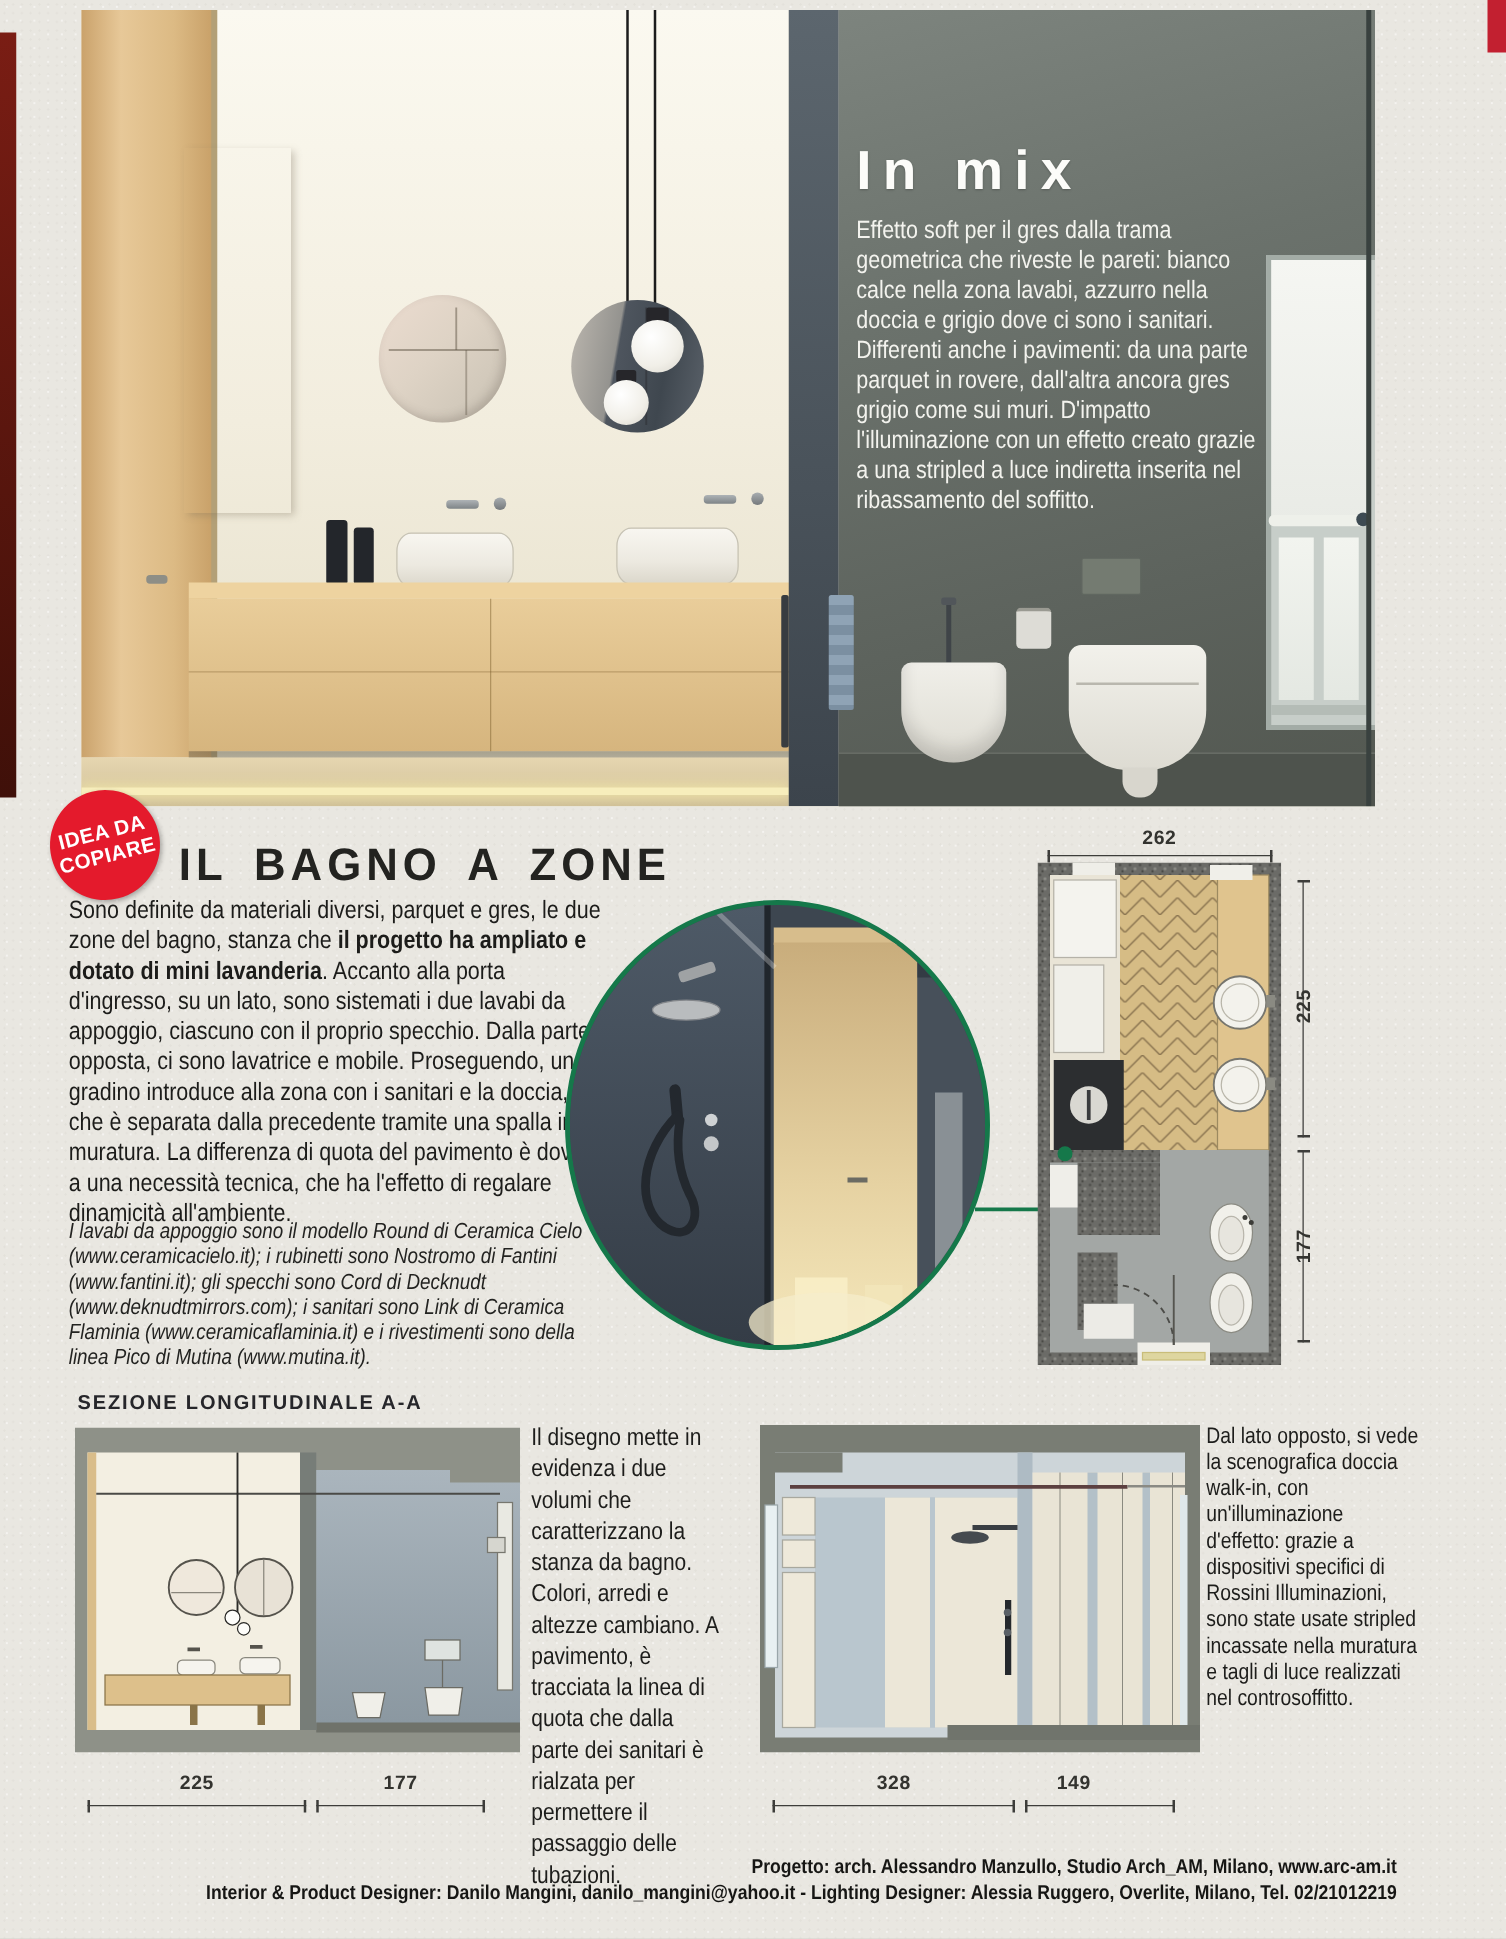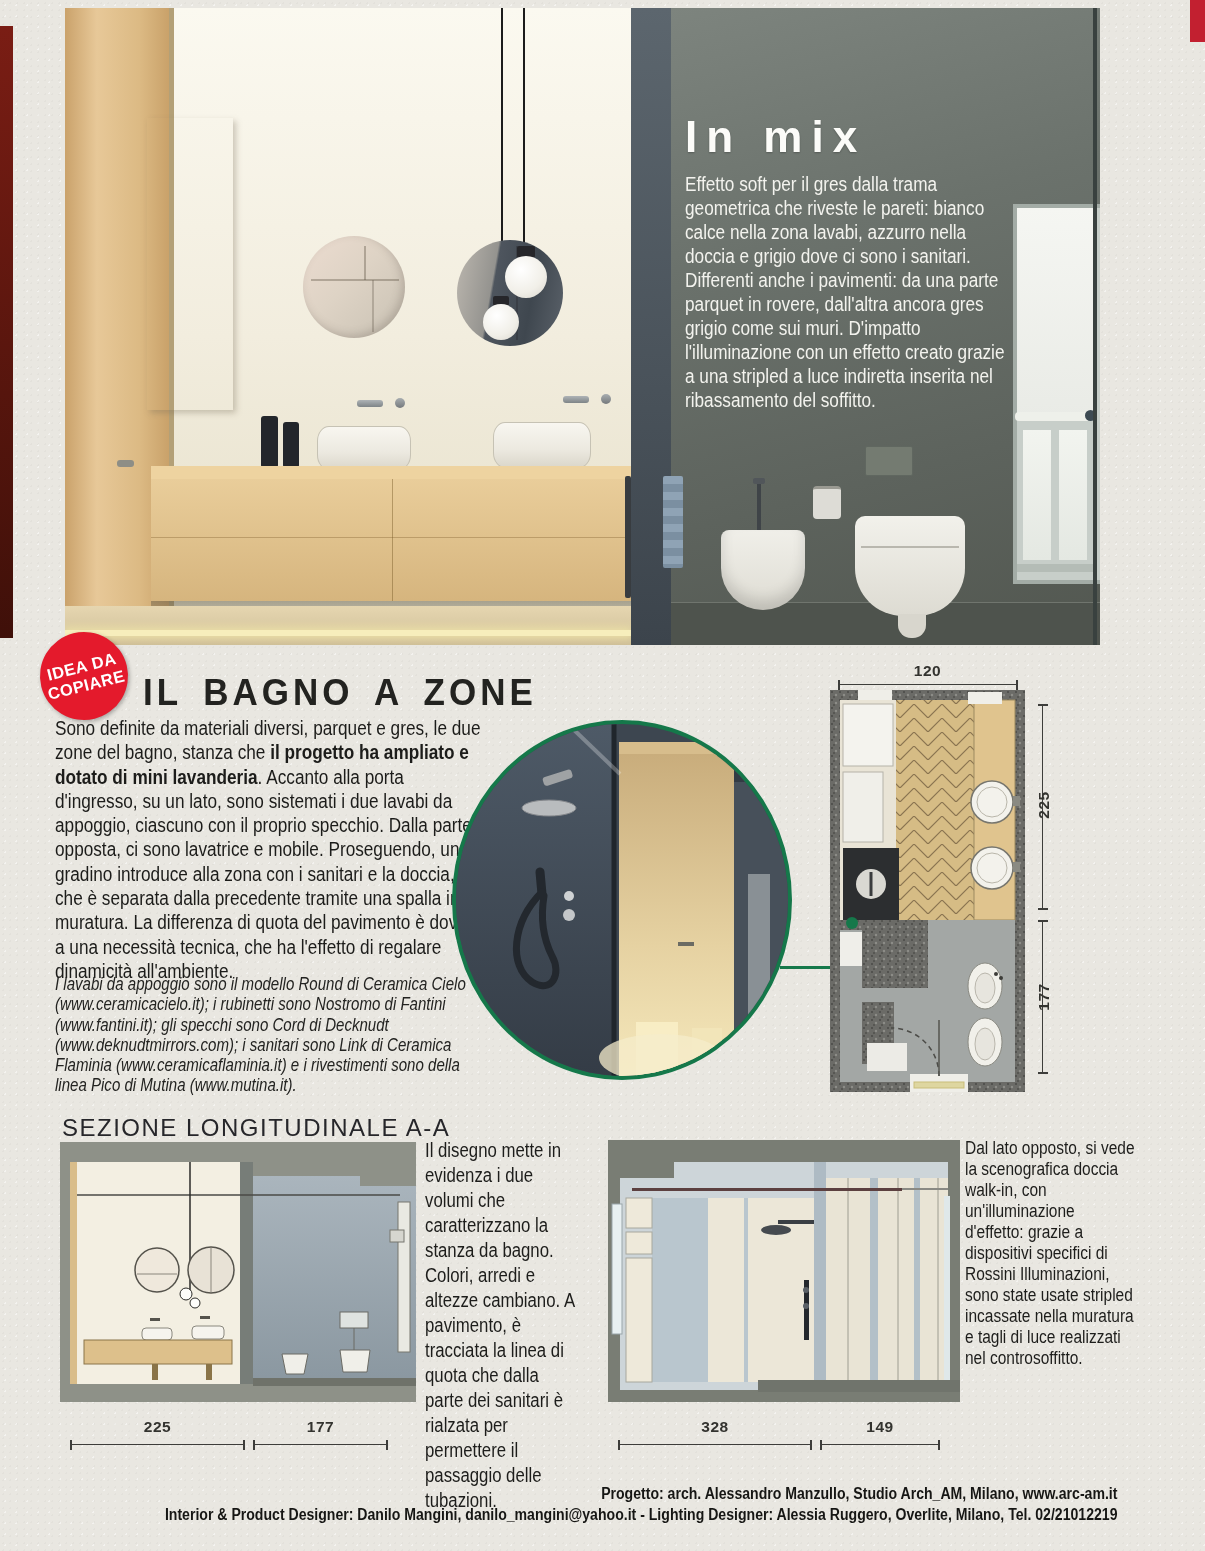--- a/index.html
+++ b/index.html
@@ -109,21 +109,21 @@
   .dimline { position:absolute; height:0; border-top:1.6px solid #3d3d3a; }
   .dimline::before, .dimline::after { content:""; position:absolute; top:-5px; width:1.6px; height:10px; background:#3d3d3a; }
   .dimline::before { left:0; } .dimline::after { right:0; }
   .vdimline { position:absolute; width:0; border-left:1.6px solid #3d3d3a; }
   .vdimline::before, .vdimline::after { content:""; position:absolute; left:-5px; width:10px; height:1.6px; background:#3d3d3a; }
   .vdimline::before { top:0; } .vdimline::after { bottom:0; }
   .dimnum { position:absolute; font-weight:bold; font-size:15.5px; color:#33332f; letter-spacing:.5px; text-align:center; }
   .dimnum.rot { transform:rotate(-90deg); }
 
   
-  .sec-title { position:absolute; font-size:24px; font-weight:400; letter-spacing:1.5px; color:#26262a; }
+  .sec-title { position:absolute; font-size:16px; font-weight:700; letter-spacing:1.5px; color:#26262a; }
   .caption { position:absolute; color:#1d1d1b; transform:scaleX(.86); transform-origin:0 0; }
   .caption-a { left:425px; top:1138px; width:182px; font-size:19.5px; line-height:25px; }
   .caption-b { left:965px; top:1138px; width:200px; font-size:18px; line-height:21px; }
 
   
   .credits { right:88px; top:1484px; text-align:right; font-weight:bold; font-size:16px; line-height:20.5px;
     color:#161614; transform:scaleX(.88); transform-origin:100% 0; }
 </style>
 </head>
 <body>
@@ -250,21 +250,21 @@
       <rect x="180" y="298" width="42" height="54" fill="#f8eec6" opacity=".9"></rect>
       <rect x="236" y="304" width="30" height="48" fill="#f3e6ba" opacity=".8"></rect>
       <ellipse cx="205" cy="334" rx="62" ry="24" fill="#f6eccb" opacity=".75"></ellipse>
       <rect x="222" y="218" width="16" height="4" fill="#6b6b63"></rect>
     </svg>
   </div>
   <div class="abs leader-h" style="background: rgb(21, 120, 74);"></div>
   <div class="abs leader-v" style="background: rgb(21, 120, 74);"></div>
   <div class="abs leader-dot" style="background: rgb(21, 120, 74);"></div>
 
-  <div class="abs dimnum" style="left:830px;top:662px;width:195px;">120</div>
+  <div class="abs dimnum" style="left:830px;top:662px;width:195px;">262</div>
   <div class="abs dimline" style="left:838px;top:684px;width:180px;"></div>
   <div class="abs vdimline" style="left:1042px;top:704px;height:206px;"></div>
   <div class="abs dimnum rot" style="left:1030px;top:796px;">225</div>
   <div class="abs vdimline" style="left:1042px;top:920px;height:154px;"></div>
   <div class="abs dimnum rot" style="left:1030px;top:988px;">177</div>
 
   <svg class="abs" style="left:830px;top:690px;" width="195" height="402" viewBox="0 0 195 402">
     <defs>
       <pattern id="speck" width="8" height="8" patternUnits="userSpaceOnUse">
         <rect width="8" height="8" fill="#6b6b67"></rect>
@@ -380,21 +380,21 @@
     <rect x="294" y="48" width="46" height="2" fill="#8a8a84"></rect>
     <rect x="170" y="80" width="36" height="4" fill="#3a3f44"></rect>
     <ellipse cx="168" cy="90" rx="15" ry="5" fill="#454a4f"></ellipse>
     <rect x="196" y="140" width="5" height="60" fill="#24282c"></rect>
     <circle cx="198" cy="150" r="3" fill="#5a6066"></circle>
     <circle cx="198" cy="166" r="3" fill="#5a6066"></circle>
     <rect x="150" y="240" width="202" height="12" fill="#70746c"></rect>
   </svg>
   <div class="abs dimnum" style="left:618px;top:1418px;width:194px;">328</div>
   <div class="abs dimline" style="left:618px;top:1444px;width:194px;"></div>
-  <div class="abs dimnum" style="left:820px;top:1418px;width:120px;">149</div>
+  <div class="abs dimnum" style="left:799px;top:1418px;width:120px;">149</div>
   <div class="abs dimline" style="left:820px;top:1444px;width:120px;"></div>
   <div class="caption caption-b">Dal lato opposto, si vede la scenografica doccia walk-in, con un'illuminazione d'effetto: grazie a dispositivi specifici di Rossini Illuminazioni, sono state usate stripled incassate nella muratura e tagli di luce realizzati nel controsoffitto.</div>
 
   <div class="abs credits">
     <div>Progetto: arch. Alessandro Manzullo, Studio Arch_AM, Milano, www.arc-am.it</div>
     <div>Interior &amp; Product Designer: Danilo Mangini, danilo_mangini@yahoo.it - Lighting Designer: Alessia Ruggero, Overlite, Milano, Tel. 02/21012219</div>
   </div>
 
 </div>
 

